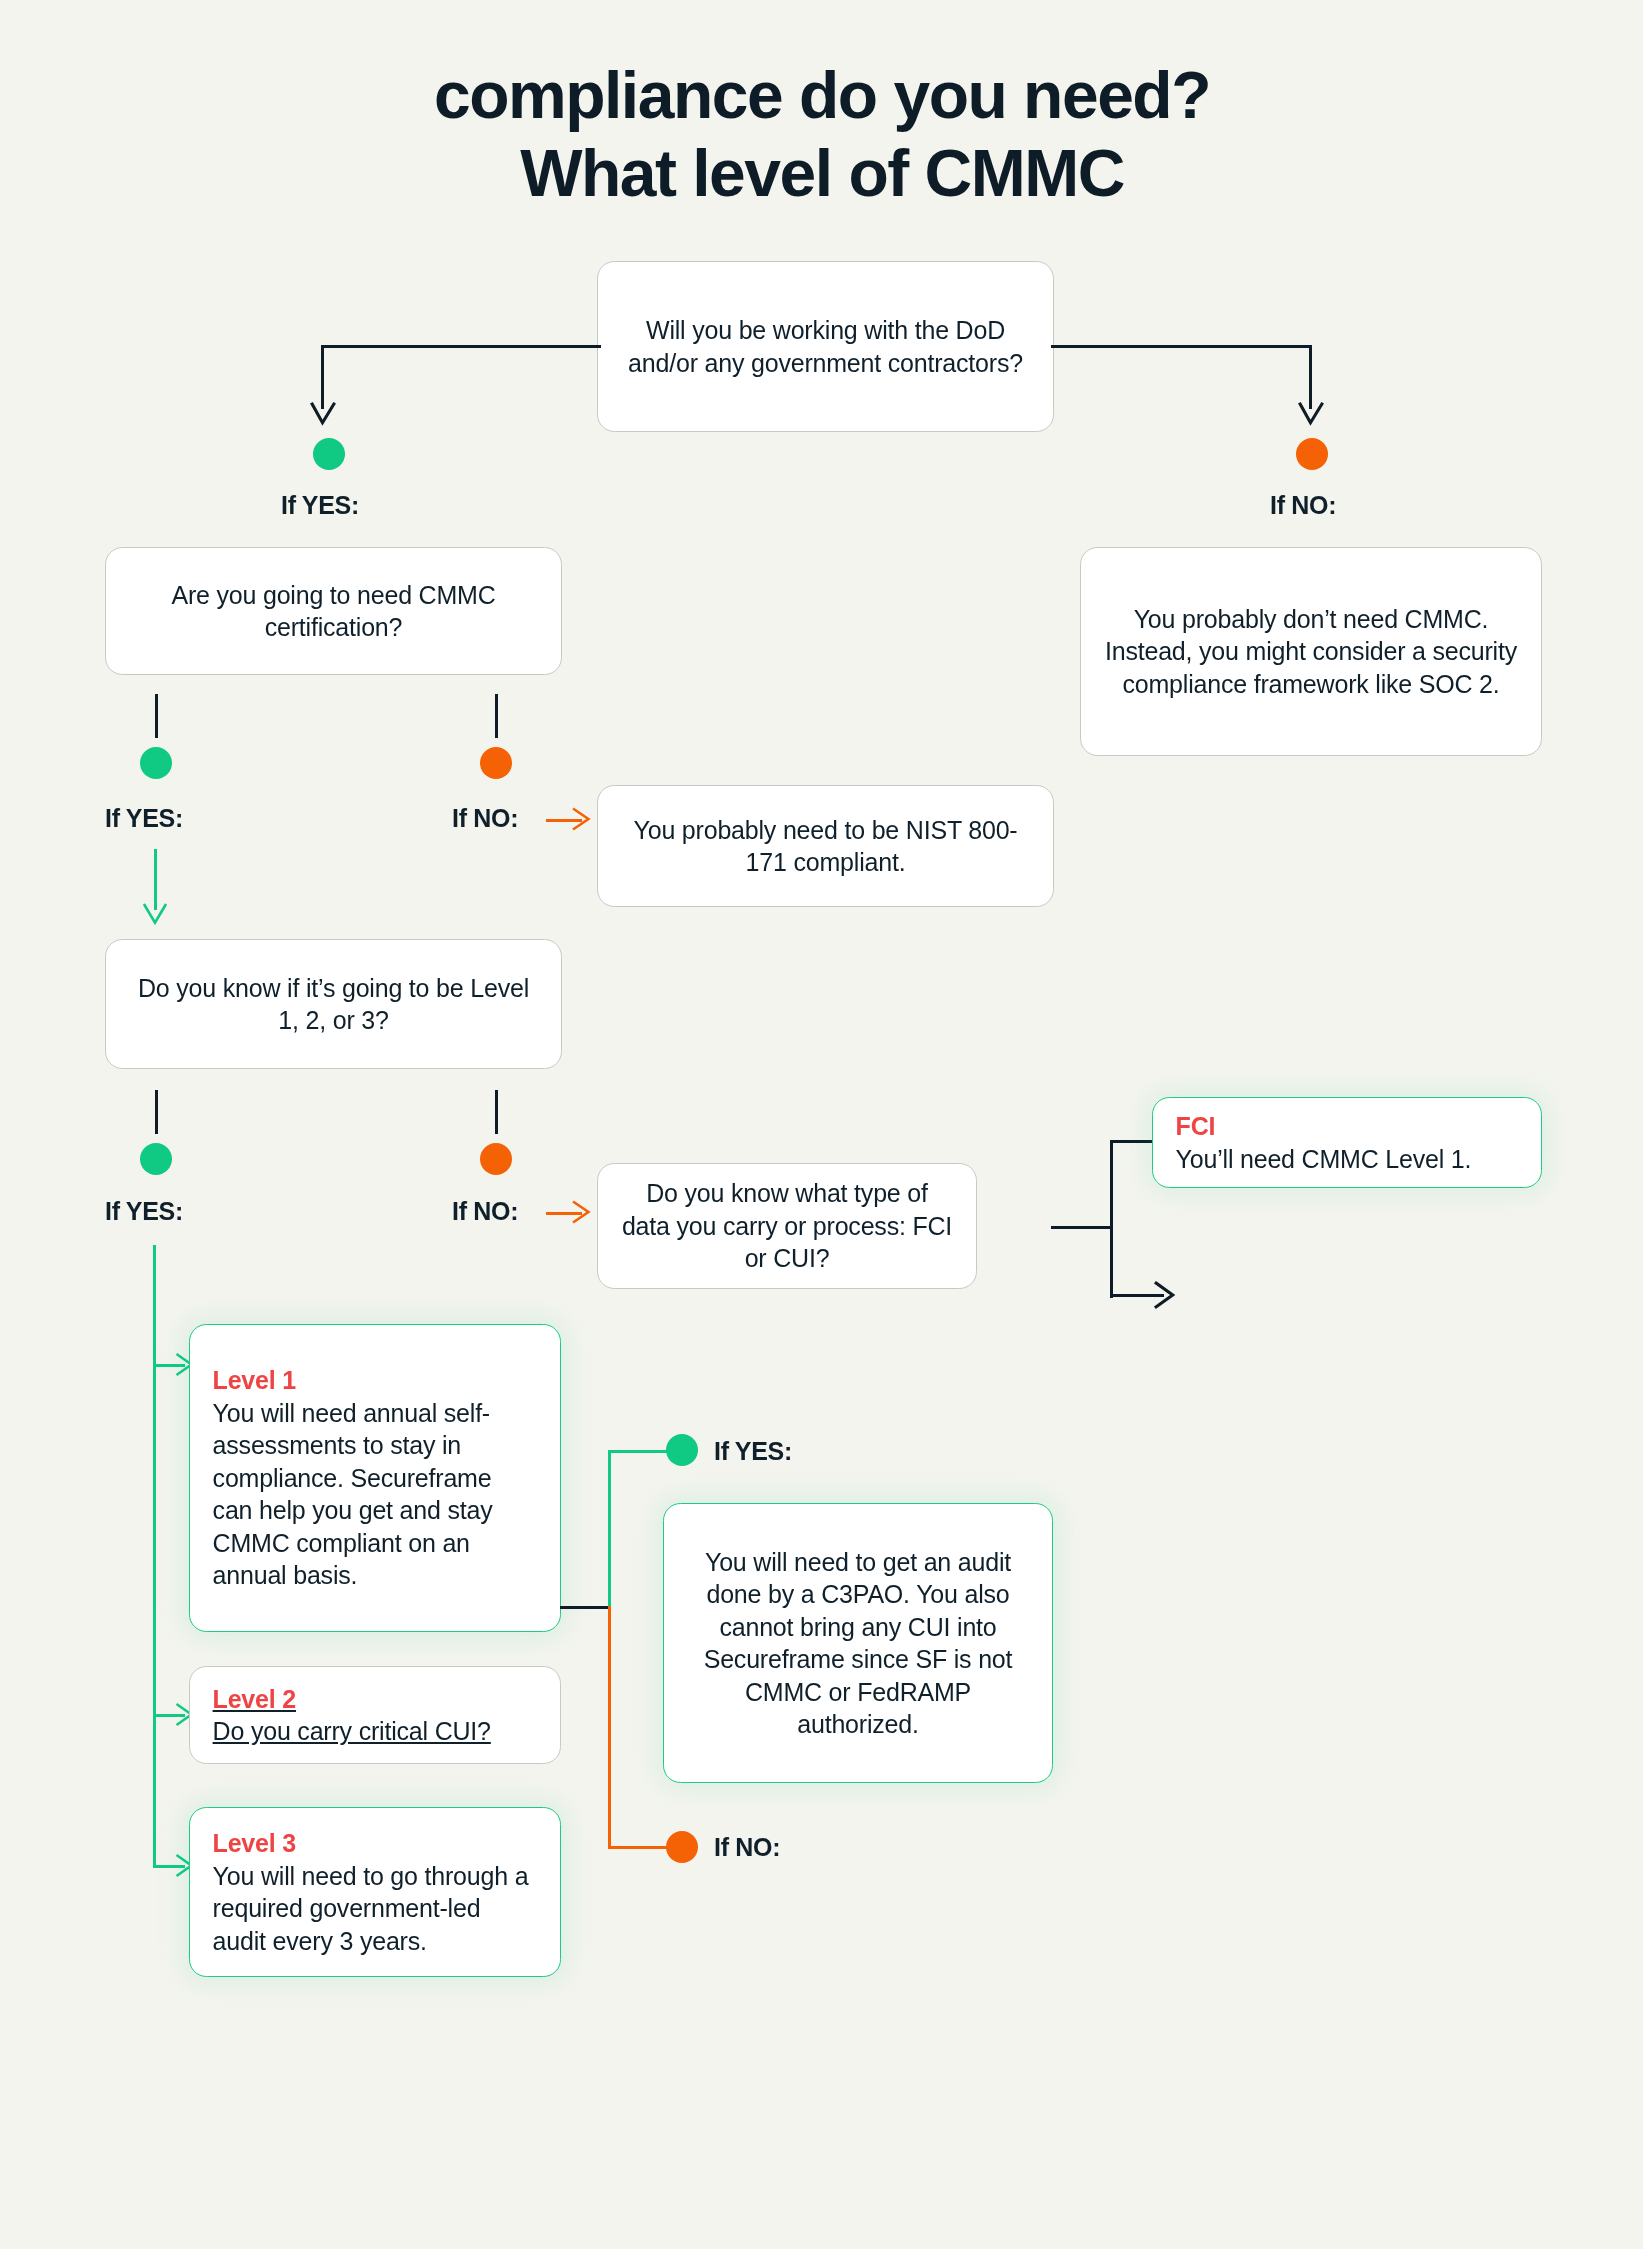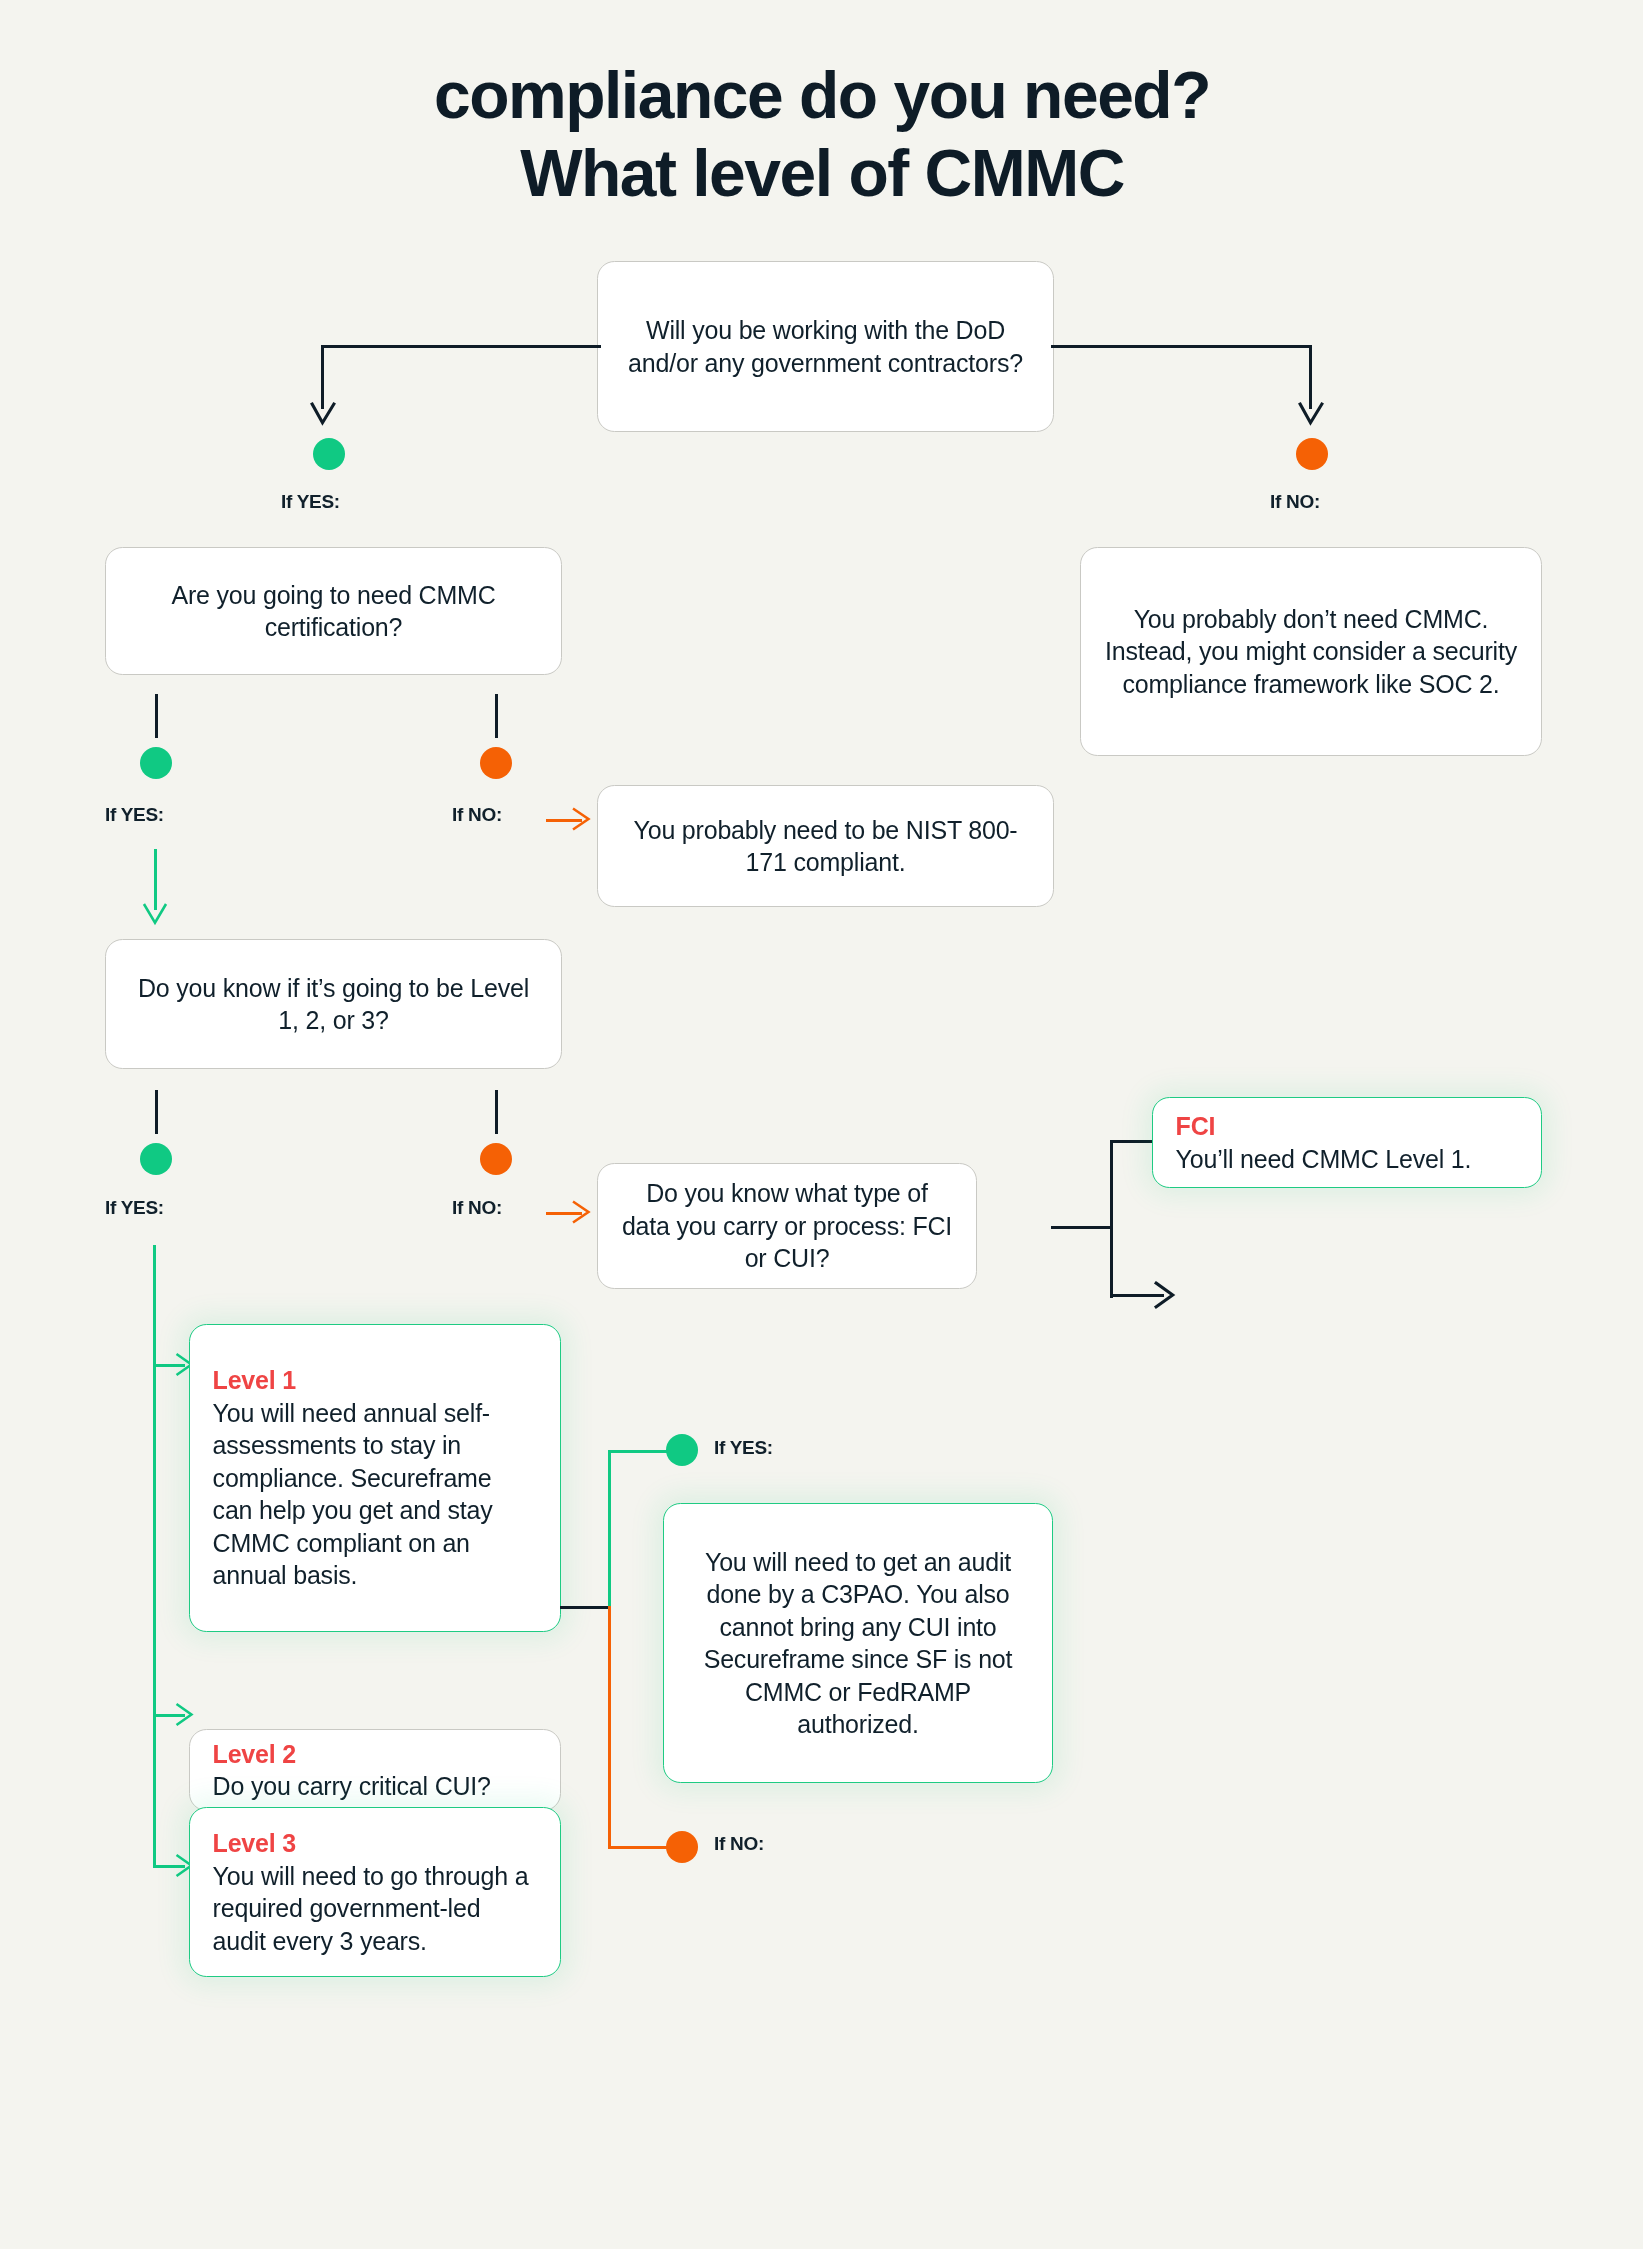--- a/index.html
+++ b/index.html
@@ -57,21 +57,21 @@
   }
 
   
   .dot{
     position:absolute;border-radius:50%;
   }
   .dot.g{background:#10C983;}
   .dot.o{background:#F56105;}
   .branch-label{
     position:absolute;
-    font-size:19px;
+    font-size:25px;
     font-weight:bold;
     letter-spacing:-0.3px;
     color:#10202B;
     white-space:nowrap;
     text-align:right;
   }
 
   
   .ln{position:absolute;background:#0E1C27;}
   .ln.g{background:#10C983;}
@@ -224,21 +224,21 @@
     <svg width="23.6" height="25" viewBox="0 0 46 48">
         <path d="M5 5 L32 24 L5 43" fill="none" stroke="#10C983" stroke-width="5" stroke-linecap="square"></path>
       </svg>
   </div>
 
   <div class="box left green" style="left:189px;top:1324px;width:372px;height:308px;">
     <div class="hd">Level 1</div>
     <div class="txt">You will need annual self-assessments to stay in compliance. Secureframe can help you get and stay CMMC compliant on an annual basis.</div>
   </div>
 
-  <div class="box left" style="left:189px;top:1729px;width:372px;height:82px;">
+  <div class="box left" style="left:189px;top:1666px;width:372px;height:98px;text-decoration:underline;">
     <div class="hd">Level 2</div>
     <div class="txt">Do you carry critical CUI?</div>
   </div>
 
   <div class="box left green" style="left:189px;top:1807px;width:372px;height:170px;">
     <div class="hd">Level 3</div>
     <div class="txt">You will need to go through a required government-led audit every 3 years.</div>
   </div>
 
   <div class="ln h" style="left:560px;top:1606px;width:49px;"></div>

